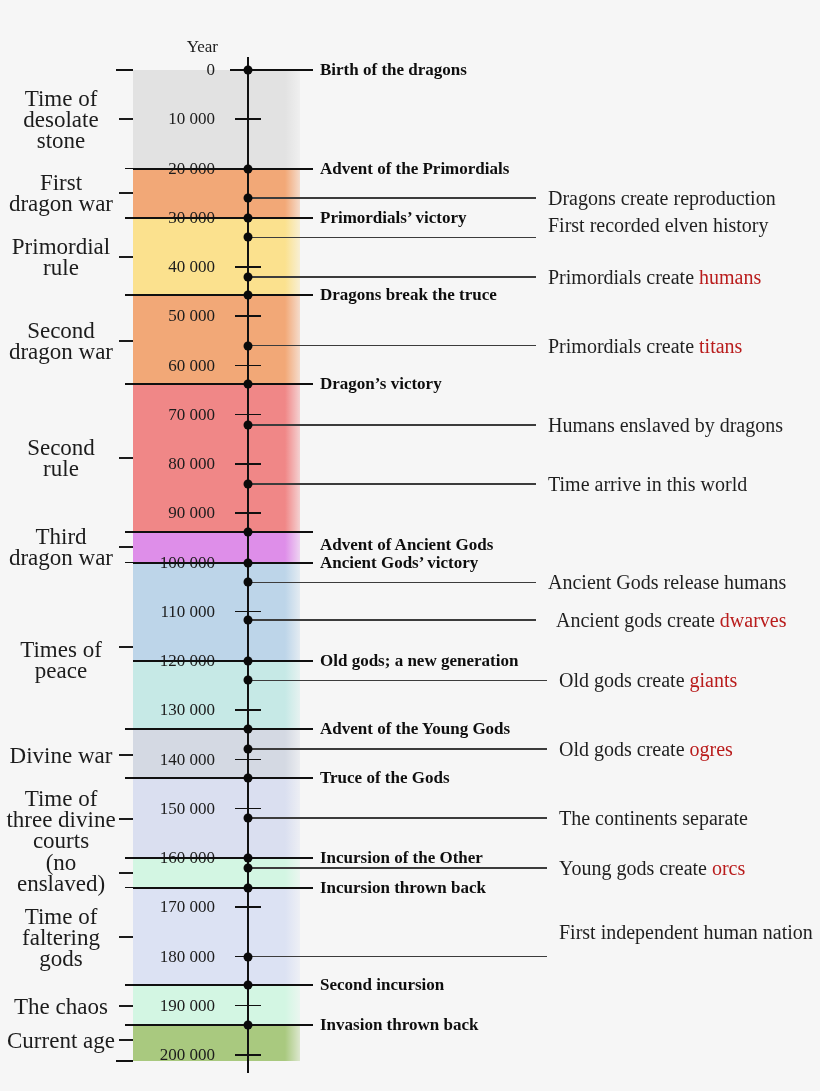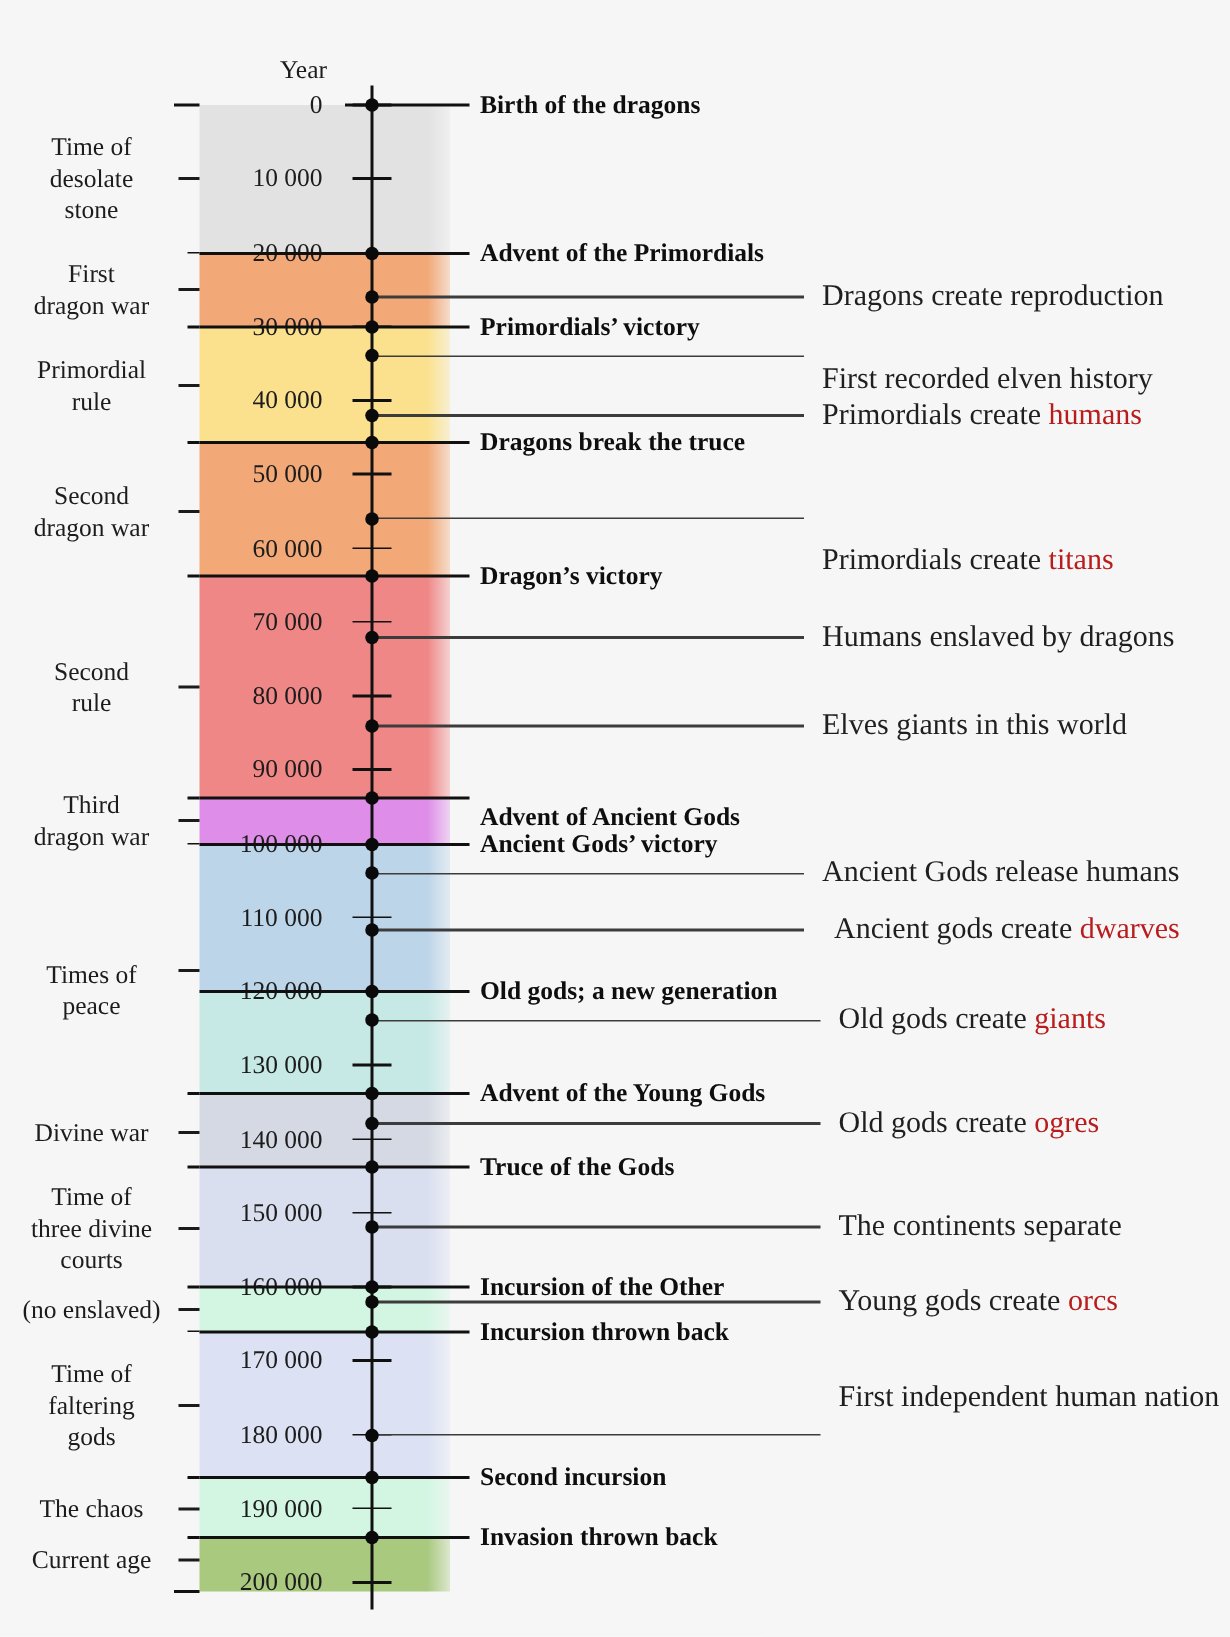--- a/index.html
+++ b/index.html
@@ -11,21 +11,21 @@
     font-family:"Liberation Serif","DejaVu Serif",serif;
   }
   .abs{position:absolute;}
   .band{left:133px;width:167px;}
   .axis-line{width:2px;background:#111;left:247px;}
   .tick{height:1.5px;background:#111;left:235px;width:26px;}
   .bracket{height:1.8px;background:#111;}
   .era-dash{height:1.6px;background:#1b1b1b;left:119px;width:14px;}
   .era-label{
     left:4px;width:114px;text-align:center;
-    font-size:17px;line-height:21px;color:#1c1c1c;
+    font-size:23px;line-height:21px;color:#1c1c1c;
     transform:translateY(-50%);
   }
   .year-label{
     left:115px;width:100px;text-align:right;
     font-size:17px;color:#1c1c1c;
     transform:translateY(-50%);
   }
   .year-header{
     left:118px;width:100px;text-align:right;
     font-size:17px;color:#1c1c1c;
@@ -250,25 +250,25 @@
       <div class="abs major-label" style="top: 531.965px; margin-top: 13px;">Advent of Ancient Gods</div>
       <div class="abs major-label" style="top: 562.5px;">Ancient Gods’ victory</div>
       <div class="abs major-label" style="top: 661px;">Old gods; a new generation</div>
       <div class="abs major-label" style="top: 728.965px;">Advent of the Young Gods</div>
       <div class="abs major-label" style="top: 777.722px;">Truce of the Gods</div>
       <div class="abs major-label" style="top: 858px;">Incursion of the Other</div>
       <div class="abs major-label" style="top: 887.55px;">Incursion thrown back</div>
       <div class="abs major-label" style="top: 985.065px;">Second incursion</div>
       <div class="abs major-label" style="top: 1024.96px; text-align: center;">Invasion thrown back</div>
       <div class="abs minor-label" style="top: 198.05px; left: 548px;"><span>Dragons create reproduction</span></div>
-      <div class="abs minor-label" style="top: 253px; left: 548px;"><span>First recorded elven history</span></div>
+      <div class="abs minor-label" style="top: 225px; left: 548px;"><span>First recorded elven history</span></div>
       <div class="abs minor-label" style="top: 276.85px; left: 548px;"><span>Primordials create </span><b>humans</b></div>
-      <div class="abs minor-label" style="top: 345.8px; left: 548px; margin-top: 28px;"><span>Primordials create </span><b>titans</b></div>
+      <div class="abs minor-label" style="top: 345.8px; left: 548px;"><span>Primordials create </span><b>titans</b></div>
       <div class="abs minor-label" style="top: 425.092px; left: 548px;"><span>Humans enslaved by dragons</span></div>
-      <div class="abs minor-label" style="top: 484.192px; left: 548px;"><span>Elves giants in this world</span></div>
+      <div class="abs minor-label" style="top: 484.192px; left: 548px;"><span>Time arrive in this world</span></div>
       <div class="abs minor-label" style="top: 582.2px; left: 548px;"><span>Ancient Gods release humans</span></div>
       <div class="abs minor-label" style="top: 620.122px; left: 556px;"><span>Ancient gods create </span><b>dwarves</b></div>
       <div class="abs minor-label" style="top: 680.207px; left: 559px;"><span>Old gods create </span><b>giants</b></div>
       <div class="abs minor-label" style="top: 749.157px; left: 559px;"><span>Old gods create </span><b>ogres</b></div>
       <div class="abs minor-label" style="top: 818.107px; left: 559px;"><span>The continents separate</span></div>
       <div class="abs minor-label" style="top: 867.85px; left: 559px;"><span>Young gods create </span><b>orcs</b></div>
       <div class="abs minor-label" style="top: 932px; left: 559px;"><span>First independent human nation</span></div>
     </div>
 </div>
 

